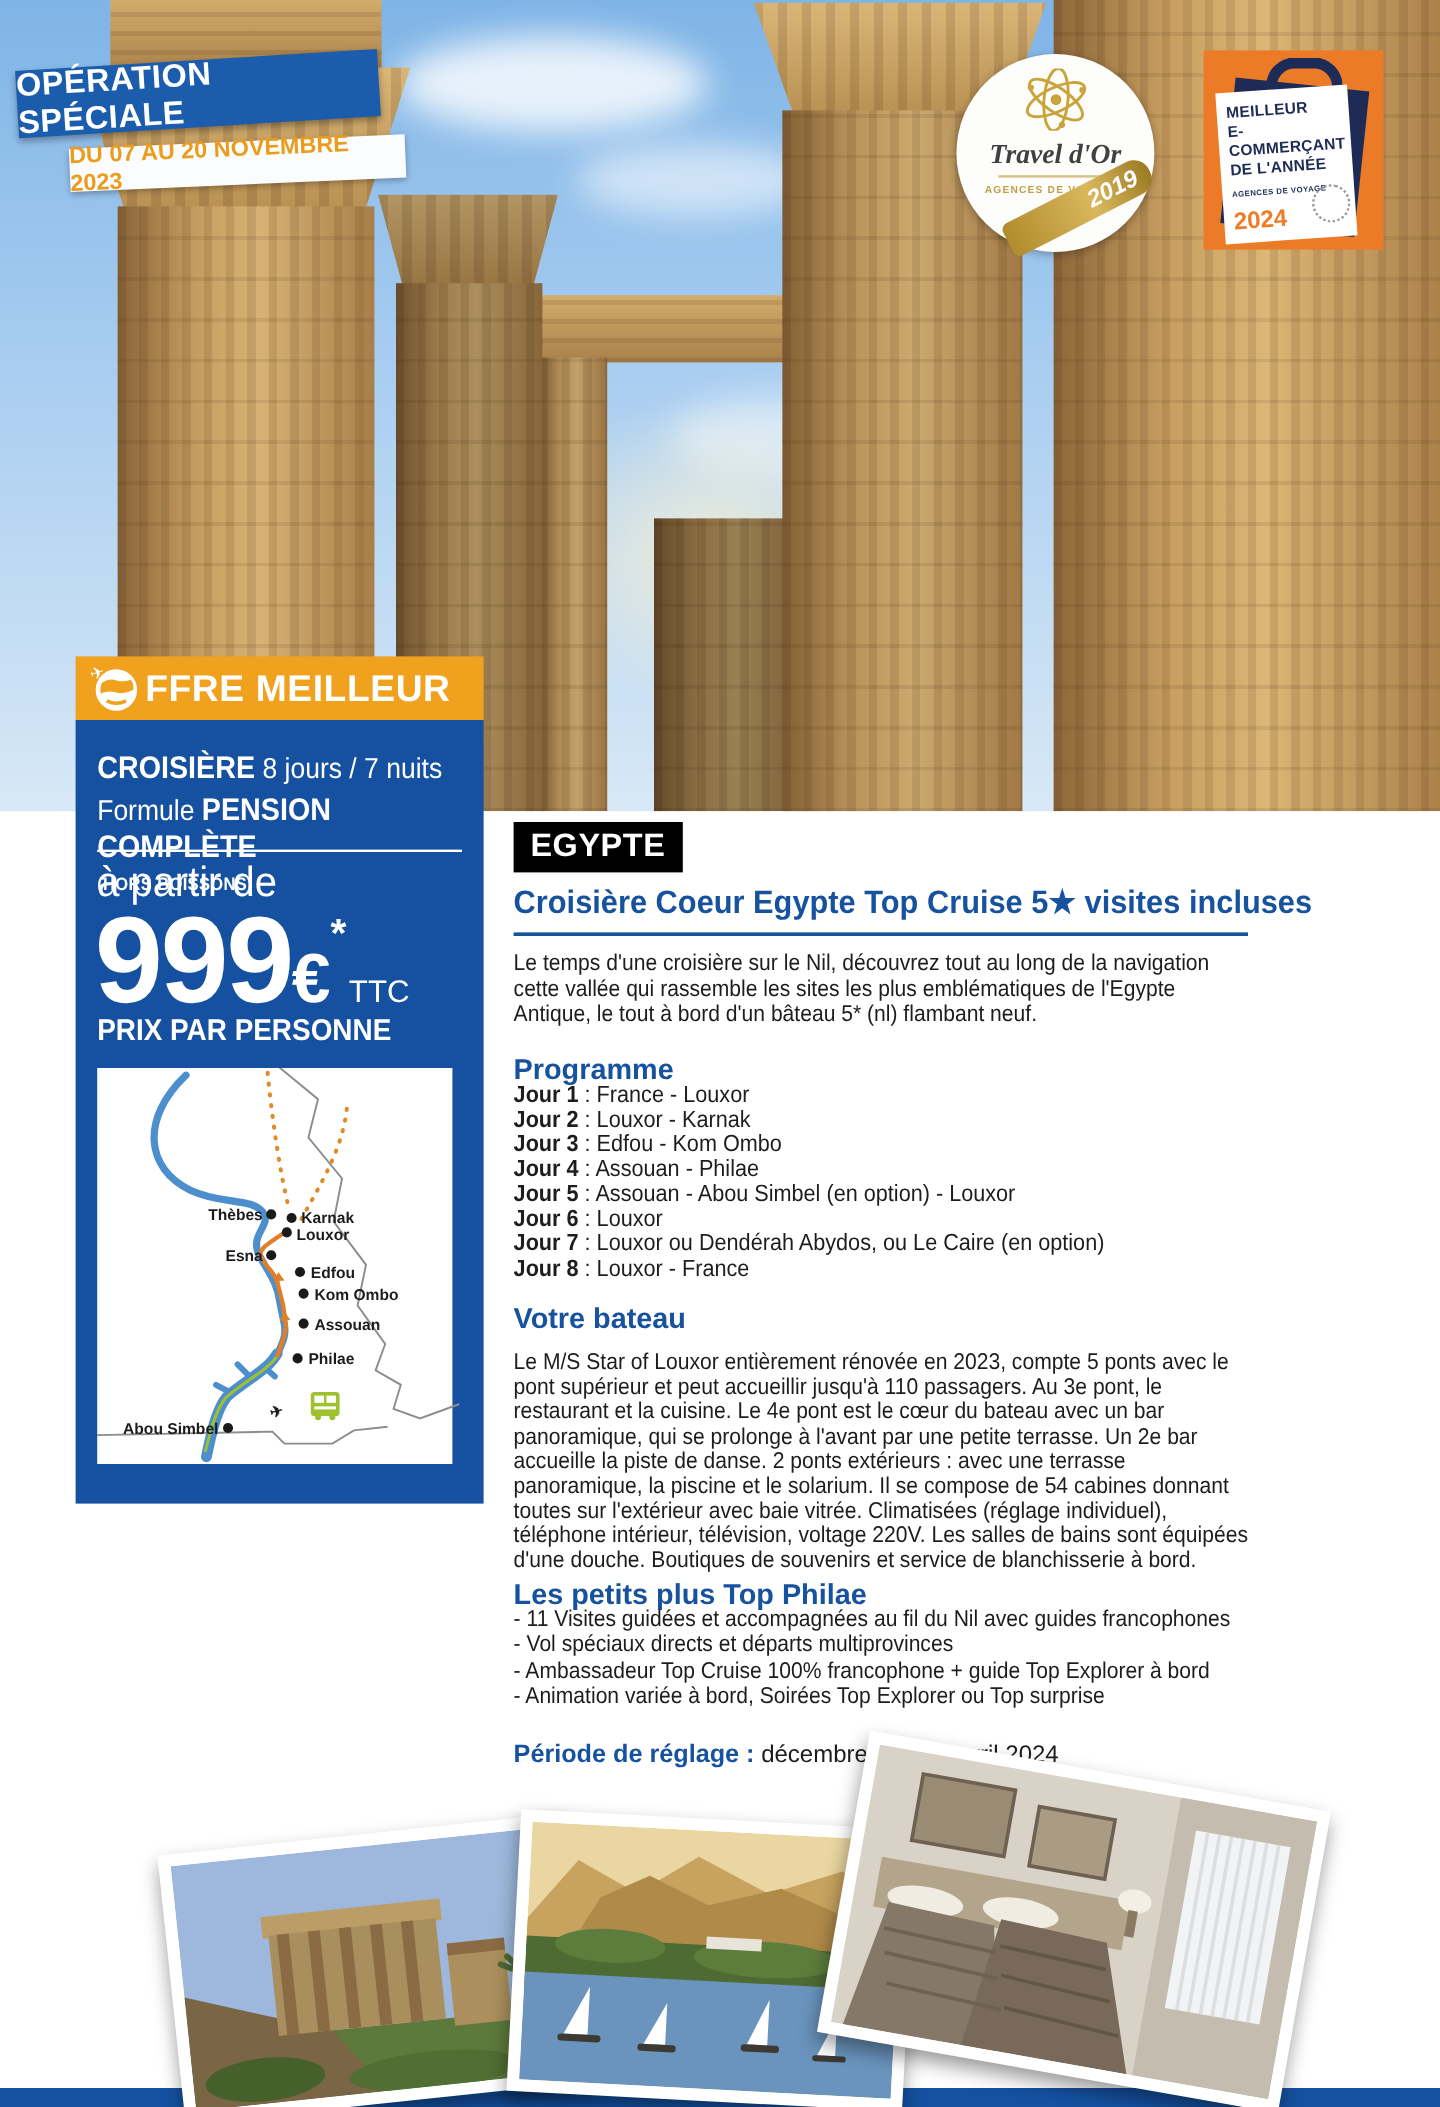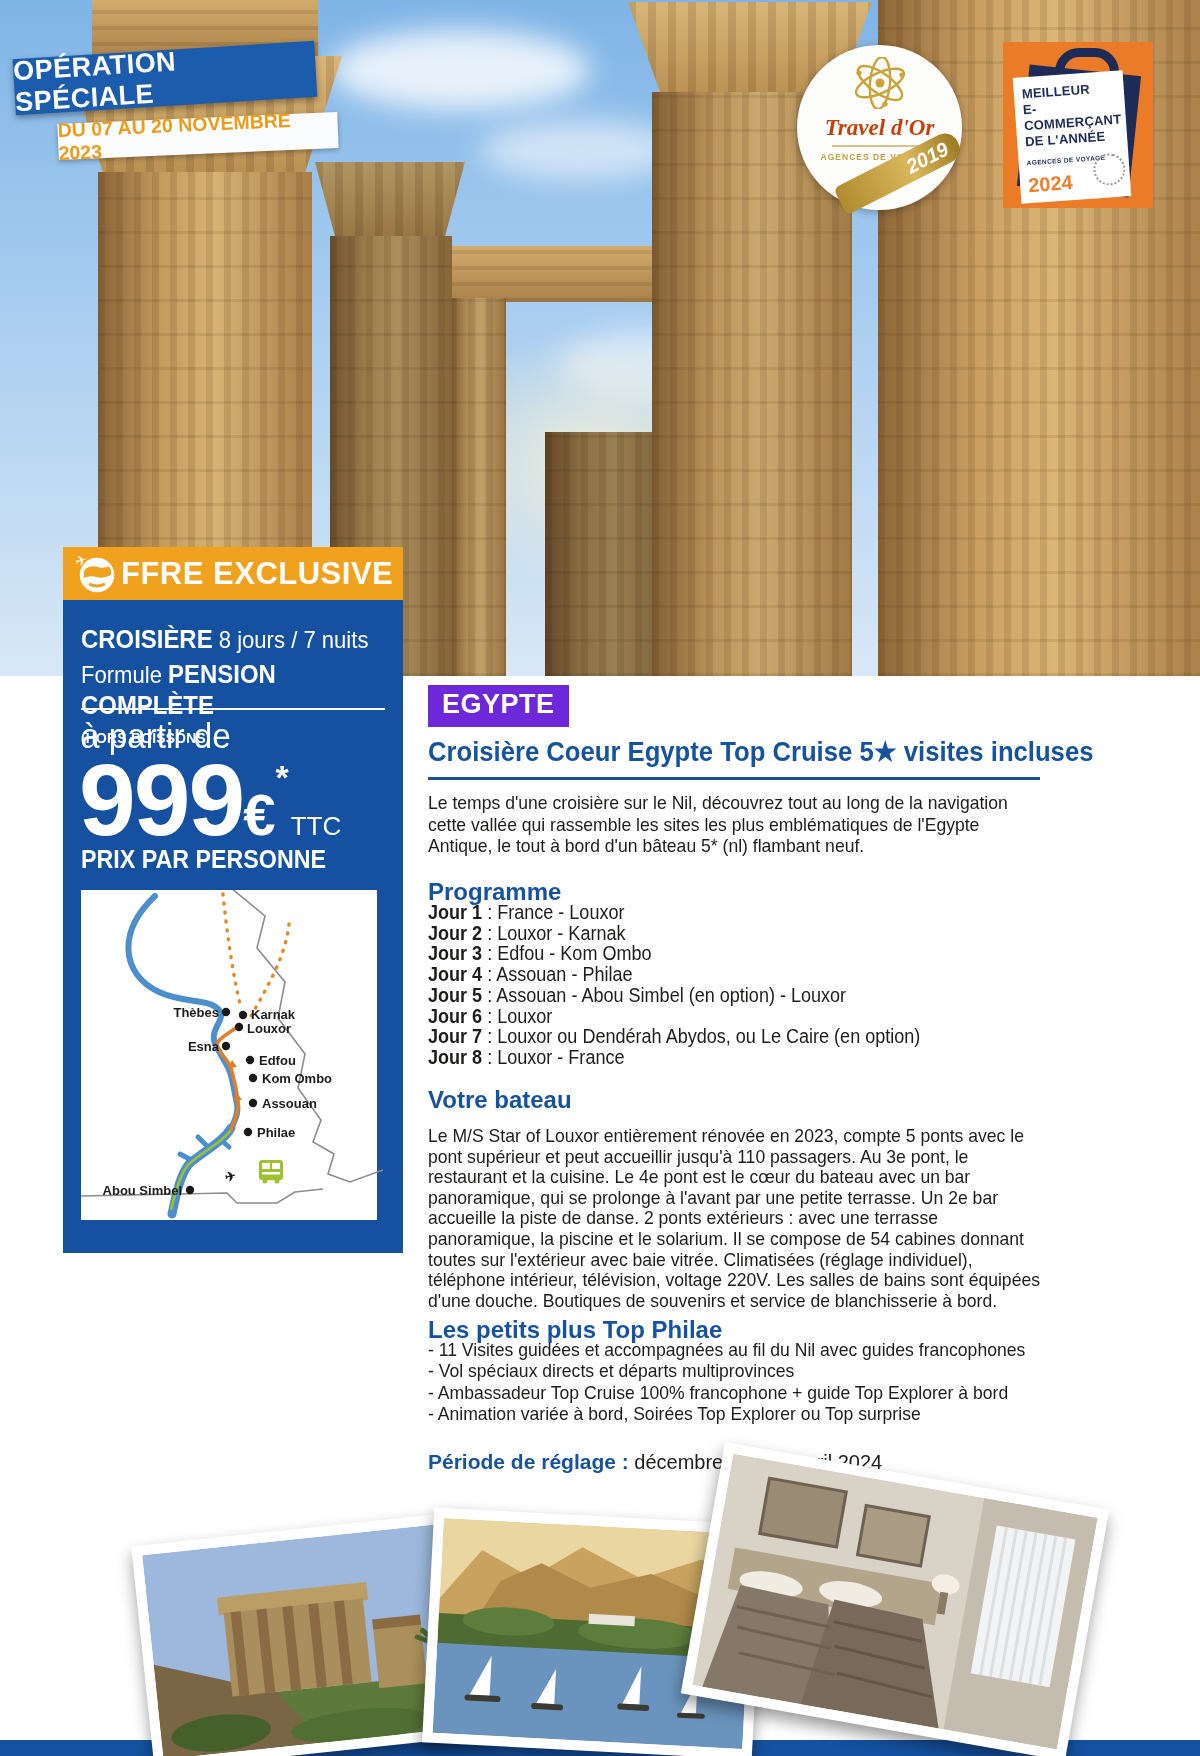--- a/index.html
+++ b/index.html
@@ -29,21 +29,21 @@
         box-shadow:0 3px 6px rgba(0,0,0,.35);}
   .ribbon-blue span{color:#fff;font-weight:700;font-size:27px;letter-spacing:.5px;}
   .ribbon-white{position:absolute;left:58px;top:118px;width:280px;height:36px;background:#fbfcfd;
         transform:rotate(-2.5deg);display:flex;align-items:center;justify-content:center;
         box-shadow:0 2px 5px rgba(0,0,0,.3);}
   .ribbon-white span{color:#ea9c1c;font-weight:700;font-size:19.5px;}
 
   
   .badge-travel{position:absolute;left:797px;top:45px;width:165px;height:165px;background:#fdfdfb;
         border-radius:50%;box-shadow:0 2px 8px rgba(0,0,0,.3);text-align:center;}
-  .badge-travel .brand{color:#c2410c;font-family:"Liberation Serif",serif;font-style:italic;
+  .badge-travel .brand{color:#404040;font-family:"Liberation Serif",serif;font-style:italic;
         font-weight:700;font-size:23px;margin-top:2px;}
   .badge-travel .tagline-line{width:96px;height:2px;background:#d8c289;margin:4px auto 5px;}
   .badge-travel .cat{color:#c0a049;font-size:8.5px;font-weight:700;letter-spacing:1px;}
   .swoosh{position:absolute;left:36px;top:112px;width:132px;height:30px;
         background:linear-gradient(90deg,#b18c2e,#d9b75c 60%,#9c7a22);
         transform:rotate(-27deg);border-radius:6px 14px 14px 6px;
         display:flex;align-items:center;justify-content:flex-end;padding-right:12px;box-sizing:border-box;}
   .swoosh span{color:#fff;font-weight:700;font-size:20px;font-style:italic;}
 
   
@@ -88,21 +88,21 @@
 
   
   .organizer{position:absolute;left:63px;top:1288px;width:340px;text-align:center;}
   .organizer .lbl{color:#111;font-size:20px;}
   .logo-top{margin-top:14px;line-height:58px;}
   .logo-top .t{color:#45b5a5;font-weight:700;font-size:68px;letter-spacing:-4px;}
   .logo-of{color:#7f7f7f;font-size:28px;letter-spacing:5px;margin-top:2px;}
 
   
   .main-col{position:absolute;left:428px;top:676px;width:612px;}
-  .tag{position:absolute;left:0;top:9px;background:#6d28d9;color:#fff;font-weight:700;font-size:27px;
+  .tag{position:absolute;left:0;top:9px;background:#000000;color:#fff;font-weight:700;font-size:27px;
         padding:4px 14px 7px;letter-spacing:.5px;}
   .title{position:absolute;left:0;top:60px;color:#17529e;font-weight:700;font-size:27px;white-space:nowrap;
         transform:scaleX(.95);transform-origin:left top;}
   .rule{position:absolute;left:0;top:101px;width:612px;height:3px;background:#17529e;}
   .body-txt{color:#1d1d1b;font-size:19px;line-height:21.5px;width:662px;transform:scaleX(.925);transform-origin:left top;}
   .intro{position:absolute;left:0;top:116px;}
   .h-blue{color:#17529e;font-weight:700;font-size:24px;}
   .prog-h{position:absolute;left:0;top:202px;}
   .days{position:absolute;left:0;top:226px;line-height:20.7px;font-size:19.5px;}
   .days b{font-weight:700;}
@@ -193,21 +193,21 @@
   </div>
 
   <div class="offer-banner">
     <svg width="42" height="42" viewBox="0 0 42 42">
       <circle cx="22" cy="22" r="16" fill="#ffffff"></circle>
       <path d="M10,16 q6,-4 12,-2 q7,2 13,-1 q2,4 1,9 q-8,4 -14,2 q-7,-2 -13,1 q-1,-5 1,-9z" fill="#f0a11e"></path>
       <path d="M14,31 q8,4 16,0" stroke="#f0a11e" stroke-width="3" fill="none"></path>
       <circle cx="22" cy="22" r="16" fill="none" stroke="#fff" stroke-width="2.5"></circle>
       <text x="1" y="12" font-size="14" fill="#ffffff" transform="rotate(-18 8 10)">✈</text>
     </svg>
-    <span class="txt">FFRE EXCLUSIVE</span>
+    <span class="txt">FFRE MEILLEUR</span>
   </div>
   <div class="notch"></div>
   <div class="fold"></div>
 
   <div class="price-box">
     <div class="pb-inner">
       <div class="pb-l1"><b>CROISIÈRE</b><span> 8 jours / 7 nuits</span></div>
       <div class="pb-l2"><span>Formule </span><b>PENSION COMPLÈTE</b></div>
       <div class="pb-l3">(HORS BOISSONS)</div>
     </div>

